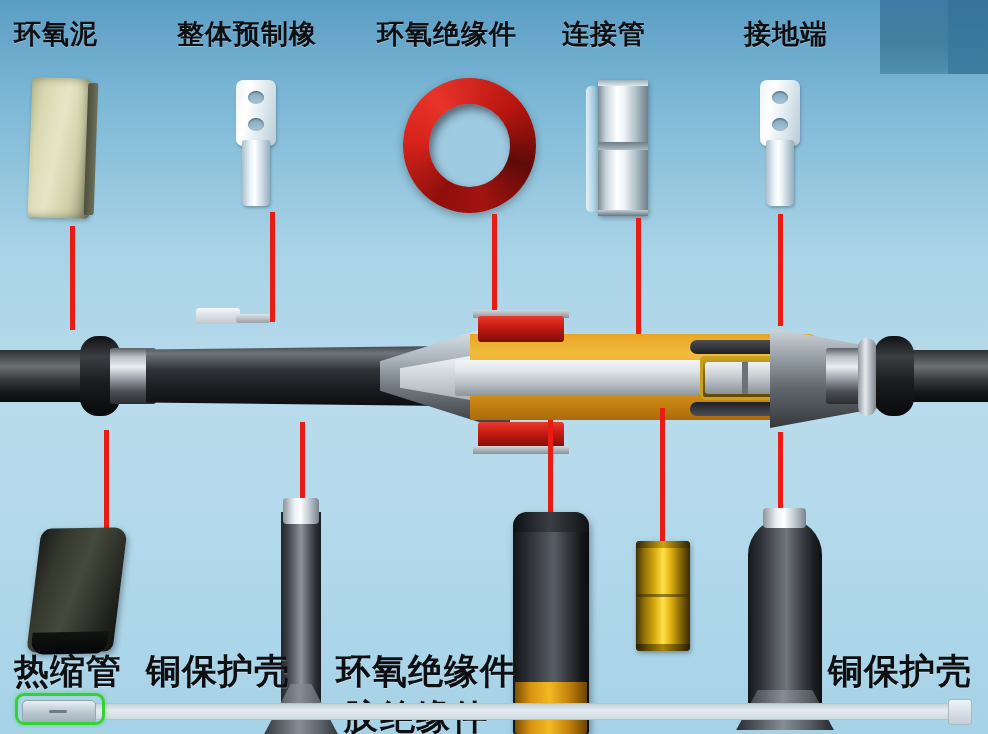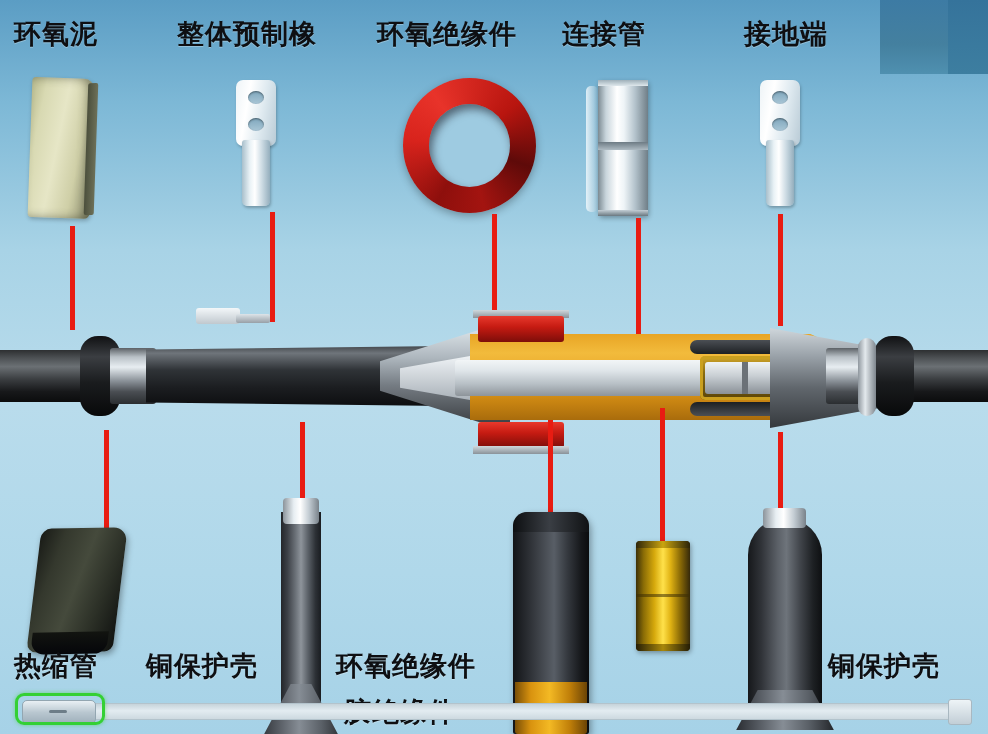--- a/index.html
+++ b/index.html
@@ -22,21 +22,21 @@
     background:linear-gradient(180deg,#35739b 0%,#3d7ea0 100%);
   }
   
   .lbl{
     position:absolute;color:#0e0f12;font-weight:bold;
     font-family:"DejaVu Sans","Liberation Sans",sans-serif;
     letter-spacing:1px;white-space:nowrap;
     text-shadow:0 1px 0 rgba(255,255,255,.28);
   }
   .lbl.top{font-size:27px;top:16px;}
-  .lbl.bot{font-size:27px;}
+  .lbl.bot{font-size:35px;}
   
   .leader{position:absolute;background:#e81c12;}
   .leader.v{width:5px;}
   
   .part{position:absolute;}
   
   .putty{
     left:30px;top:78px;width:62px;height:140px;
     background:linear-gradient(100deg,#b9bb8e 0%,#d8d9b2 18%,#e6e6c6 45%,#cfcfa7 72%,#8f9070 100%);
     border-radius:4px 10px 6px 4px;

